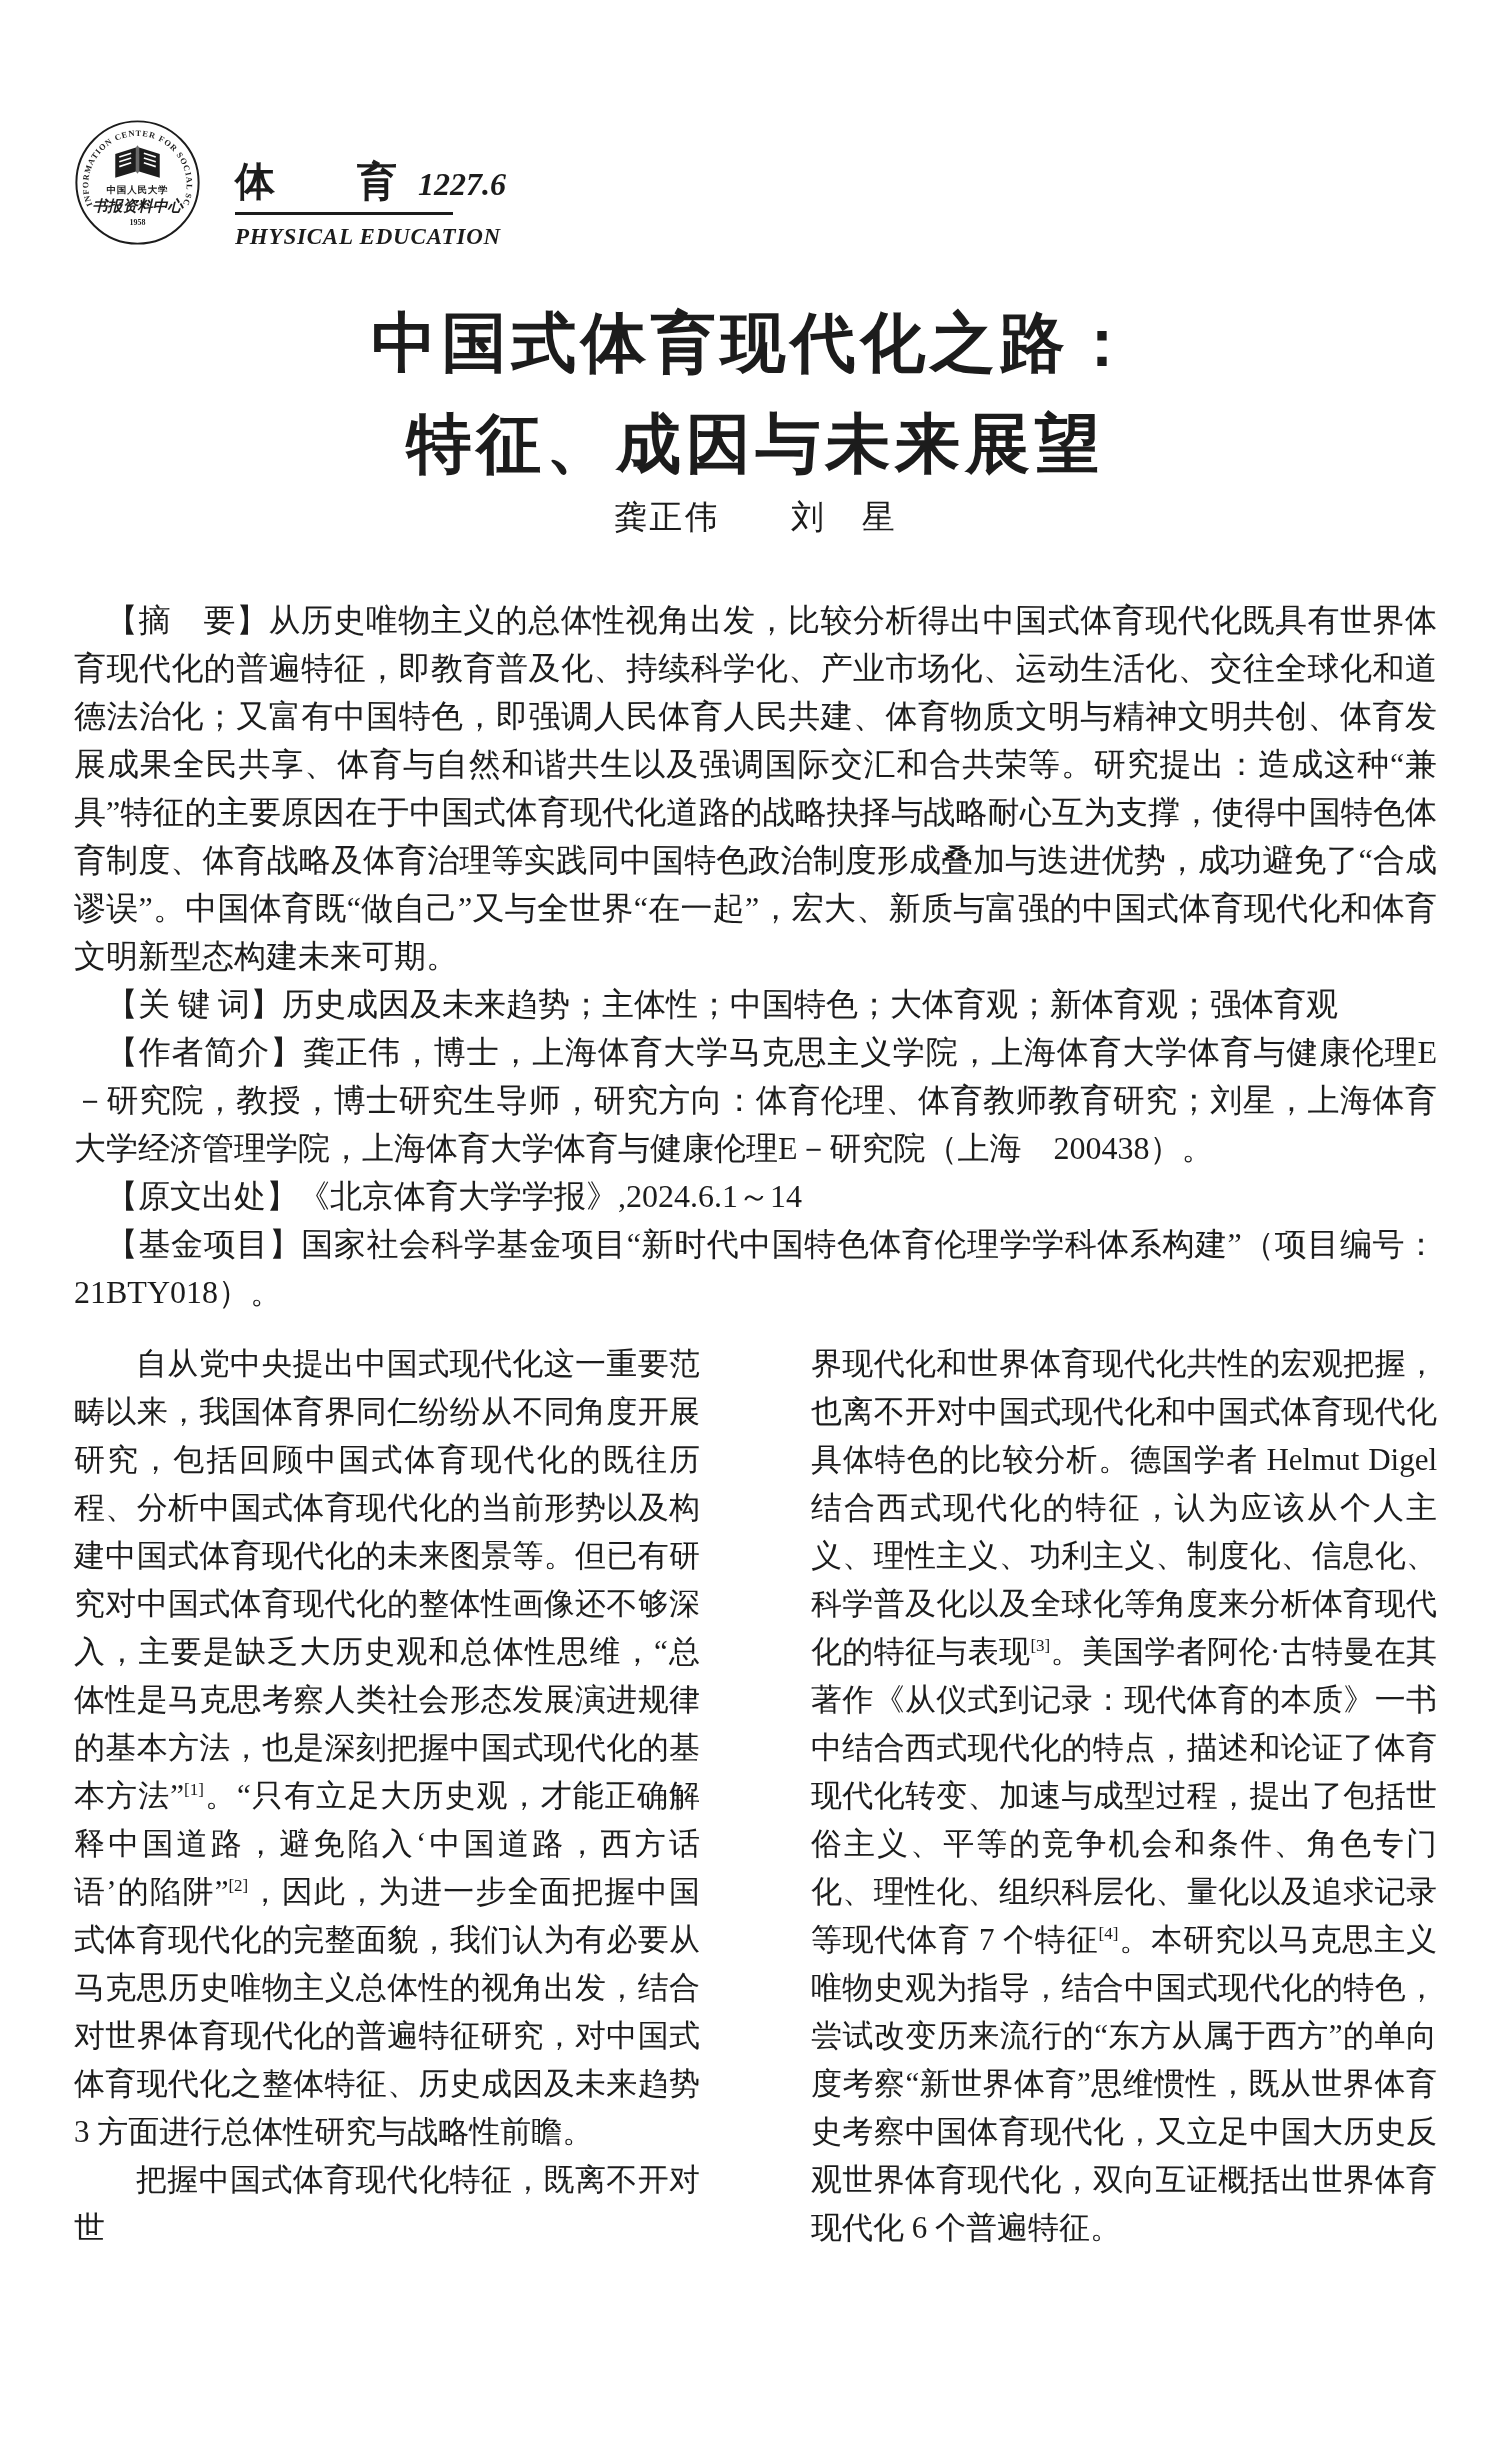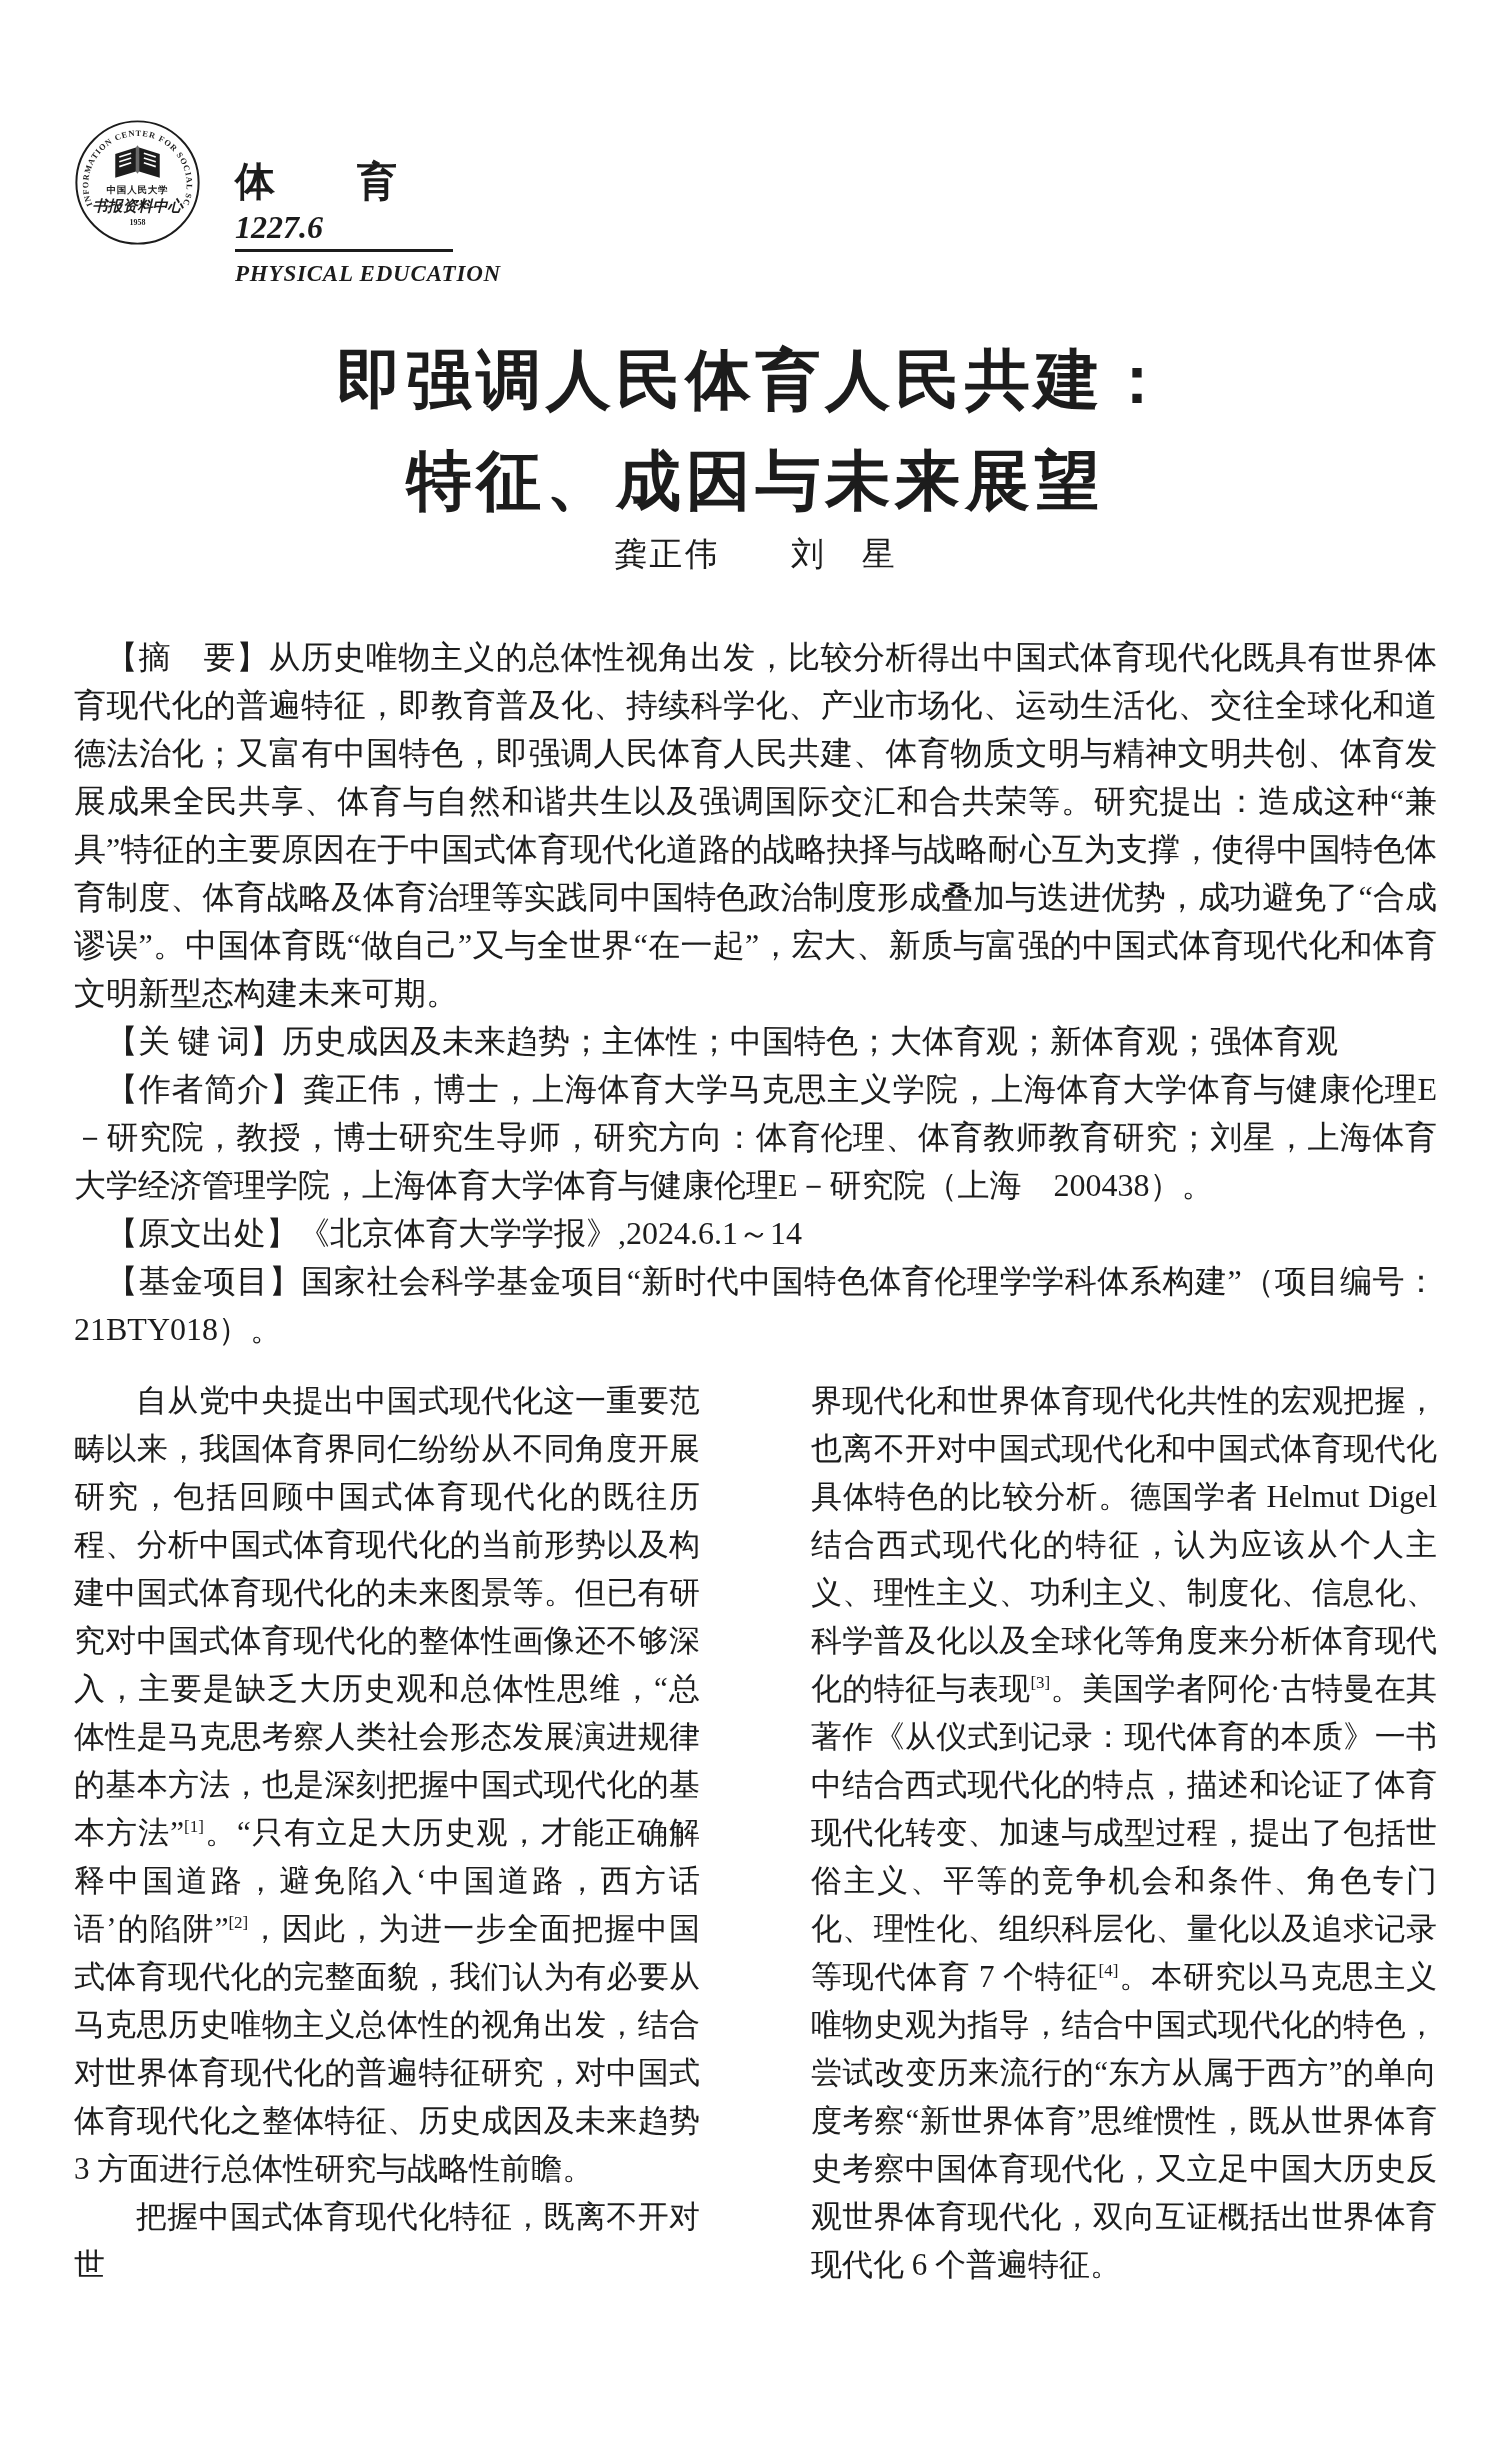--- a/index.html
+++ b/index.html
@@ -11,21 +11,21 @@
     background:#ffffff;
     color:#1c1c1c;
     font-family:"Liberation Serif","DejaVu Serif",serif;
     overflow:hidden;
   }
   
   .masthead{padding-top:119px;display:flex;align-items:flex-start;gap:34px;}
   .logo-wrap{width:127px;height:127px;flex:0 0 auto;}
   .jtb{margin-top:35px;width:218px;}
   .jtb-row1{display:flex;justify-content:space-between;align-items:baseline;
-            border-bottom:3.2px solid #1c1c1c;padding-bottom:3.2px;flex-direction:column;}
+            border-bottom:3.2px solid #1c1c1c;padding-bottom:3.2px;}
   .jt-cn{font-size:40px;font-weight:700;letter-spacing:21px;white-space:nowrap;}
   .jt-issue{font-size:32px;font-weight:700;font-style:italic;white-space:nowrap;}
   .jtb-row2{font-size:23px;font-weight:700;font-style:italic;letter-spacing:0.8px;
             padding-top:9px;white-space:nowrap;}
   .section-tag{margin-top:21px;font-size:38px;font-weight:600;
                font-family:"Liberation Sans","DejaVu Sans",sans-serif;letter-spacing:1.6px;}
   
   .title{margin:43px 0 0;text-align:center;font-size:65px;line-height:101px;
          font-weight:700;letter-spacing:4.8px;}
   .authors{text-align:center;font-size:33px;letter-spacing:2.4px;}
@@ -73,21 +73,21 @@
       <div class="jtb-row1">
         <span class="jt-cn">体　育</span>
         <span class="jt-issue">1227.6</span>
       </div>
       <div class="jtb-row2">PHYSICAL EDUCATION</div>
     </div>
   </header>
 
 
   <h1 class="title">
-    <span>即强调人民体育人民共建：</span><br>
+    <span>中国式体育现代化之路：</span><br>
     <span>特征、成因与未来展望</span>
   </h1>
 
   <div class="authors">龚正伟　　刘　星</div>
 
   <section class="front-matter">
     <p class="fm"><span class="fm-label">【摘　要】</span><span>从历史唯物主义的总体性视角出发，比较分析得出中国式体育现代化既具有世界体育现代化的普遍特征，即教育普及化、持续科学化、产业市场化、运动生活化、交往全球化和道德法治化；又富有中国特色，即强调人民体育人民共建、体育物质文明与精神文明共创、体育发展成果全民共享、体育与自然和谐共生以及强调国际交汇和合共荣等。研究提出：造成这种“兼具”特征的主要原因在于中国式体育现代化道路的战略抉择与战略耐心互为支撑，使得中国特色体育制度、体育战略及体育治理等实践同中国特色政治制度形成叠加与迭进优势，成功避免了“合成谬误”。中国体育既“做自己”又与全世界“在一起”，宏大、新质与富强的中国式体育现代化和体育文明新型态构建未来可期。</span></p>
     <p class="fm"><span class="fm-label">【关 键 词】</span><span>历史成因及未来趋势；主体性；中国特色；大体育观；新体育观；强体育观</span></p>
     <p class="fm"><span class="fm-label">【作者简介】</span><span>龚正伟，博士，上海体育大学马克思主义学院，上海体育大学体育与健康伦理E－研究院，教授，博士研究生导师，研究方向：体育伦理、体育教师教育研究；刘星，上海体育大学经济管理学院，上海体育大学体育与健康伦理E－研究院（上海　200438）。</span></p>
     <p class="fm"><span class="fm-label">【原文出处】</span><span>《北京体育大学学报》,2024.6.1～14</span></p>

